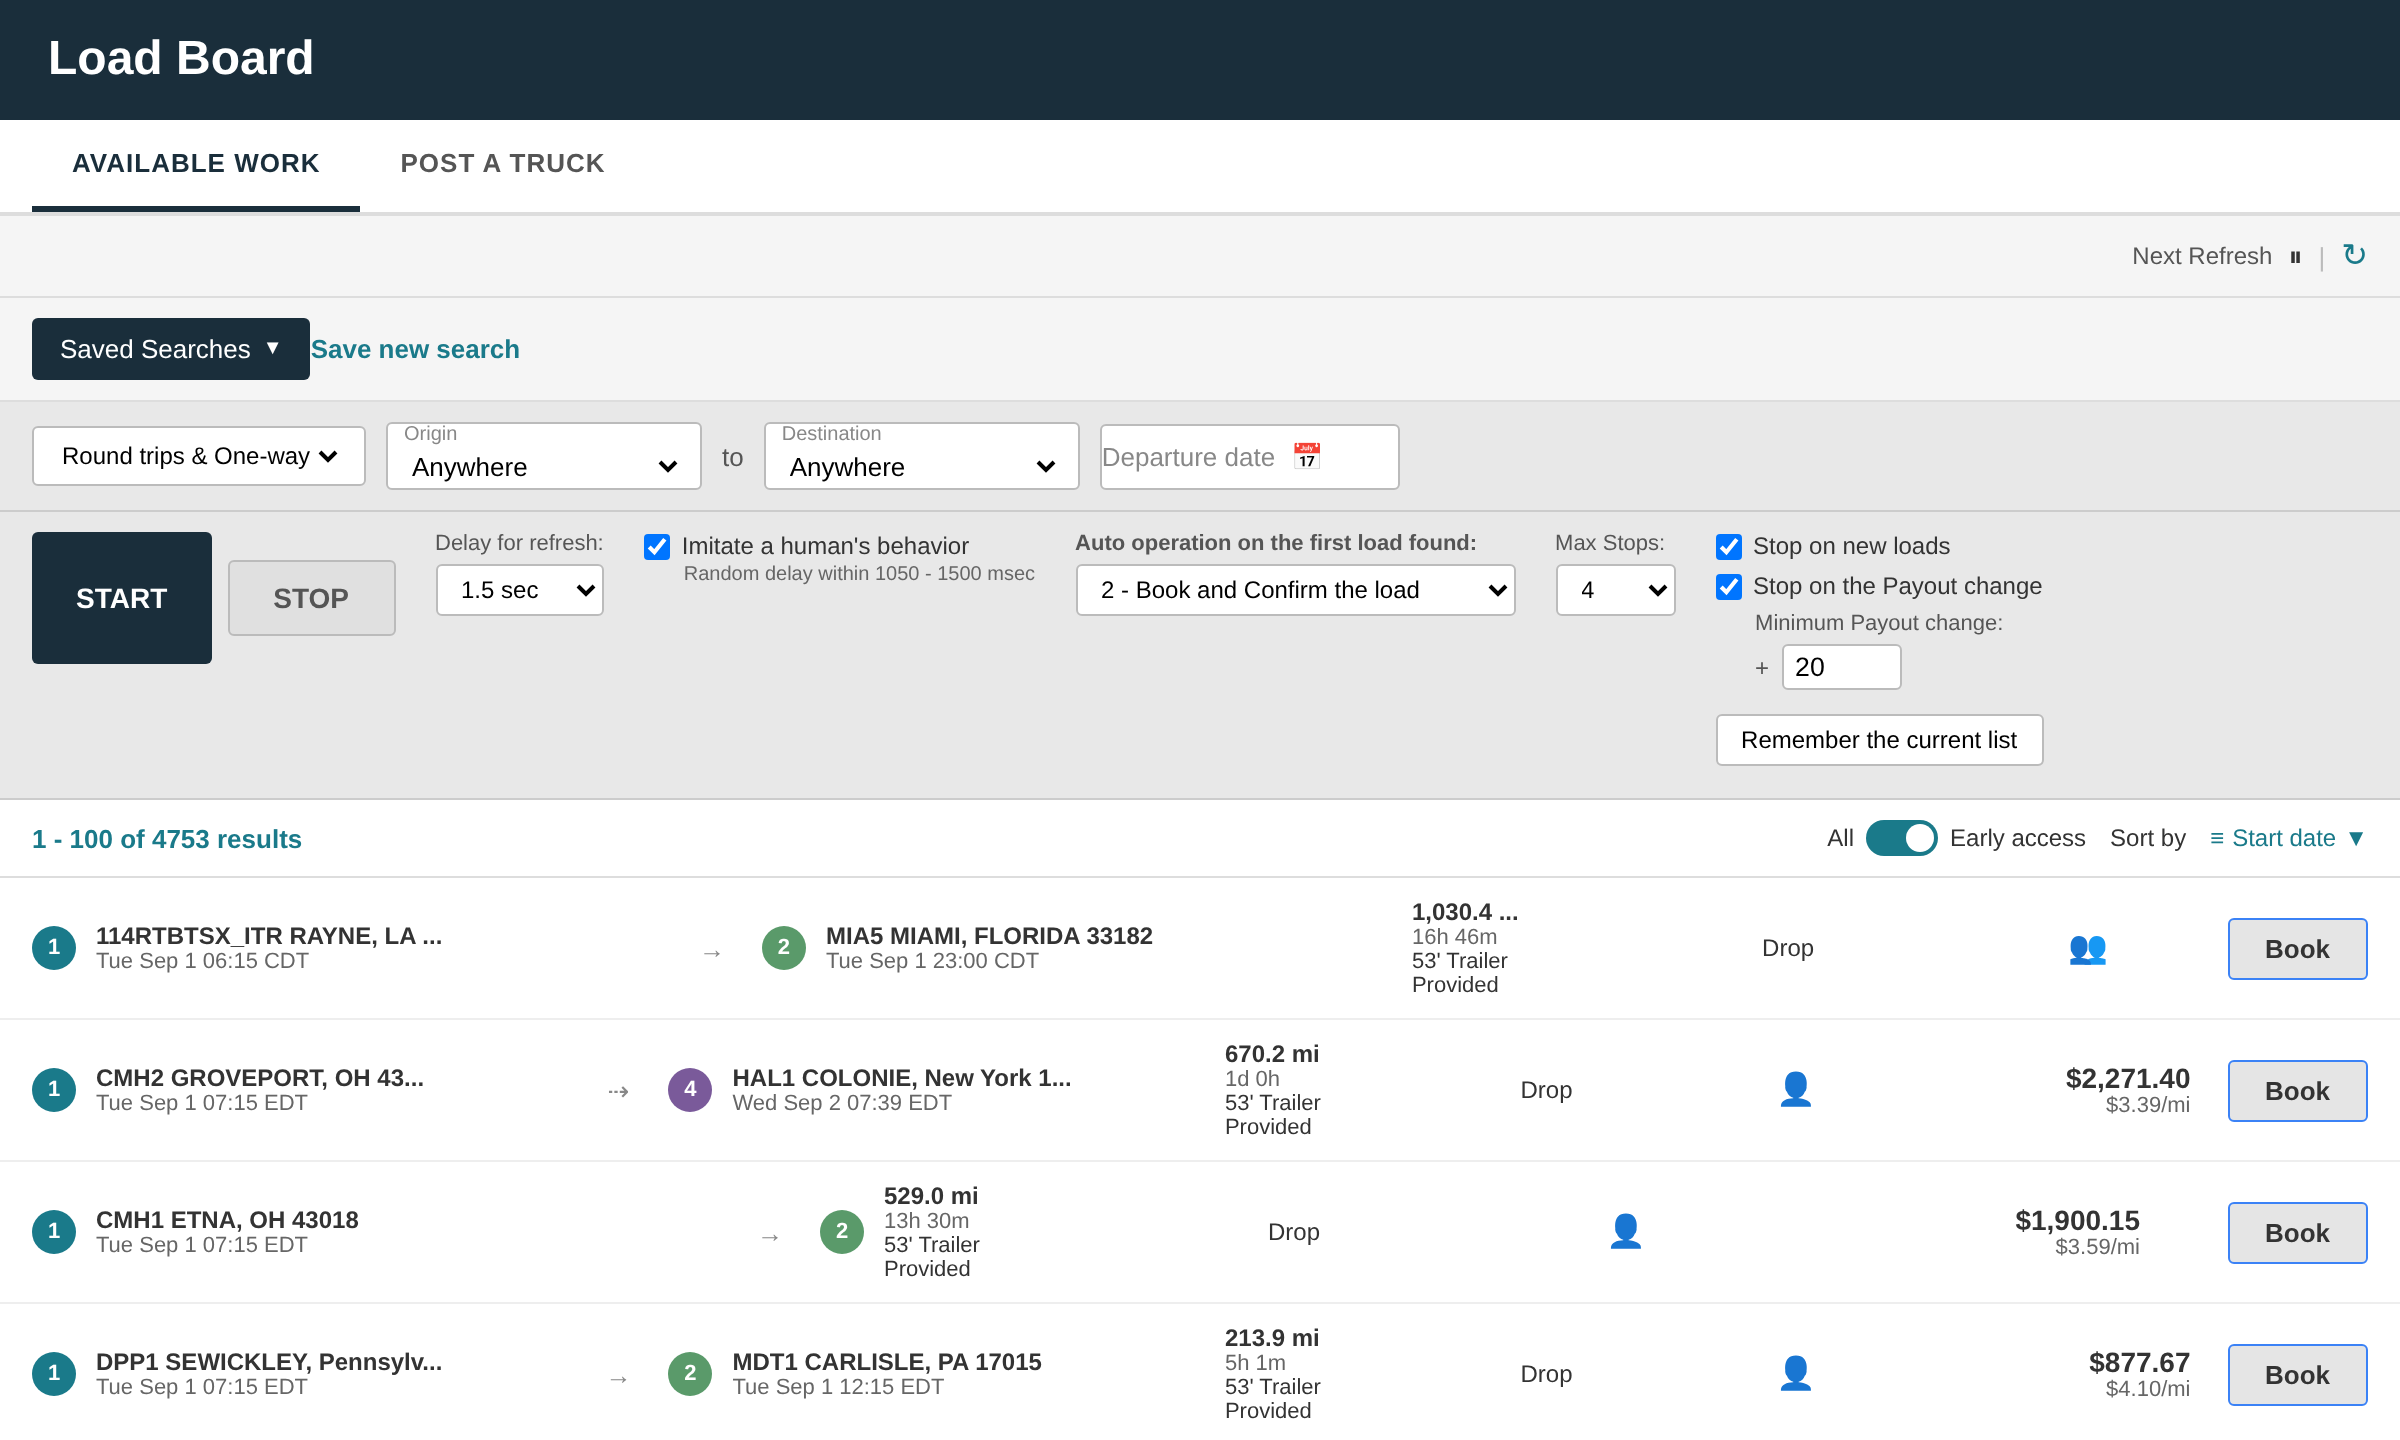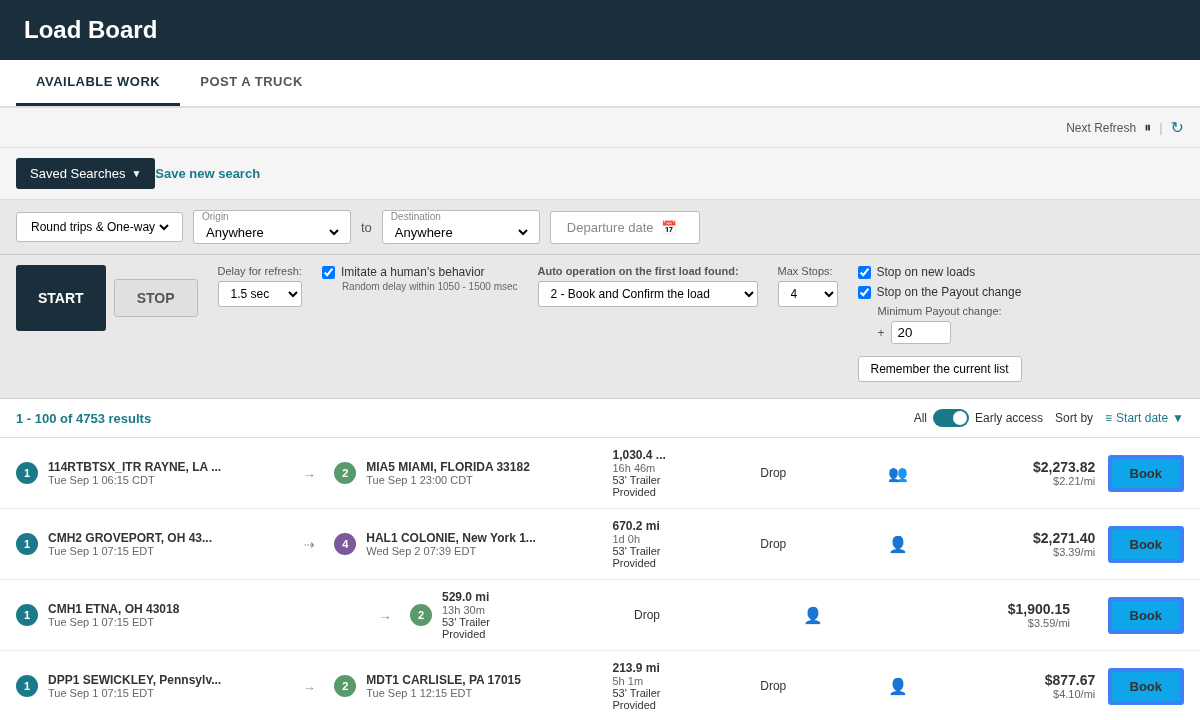--- a/index.html
+++ b/index.html
@@ -26,21 +26,21 @@
     .save-new-link { color: #1a7a8a; text-decoration: none; font-size: 13px; font-weight: 600; cursor: pointer; }
 
     
     .filter-row { background: #e8e8e8; padding: 10px 16px; display: flex; align-items: center; gap: 10px; border-bottom: 1px solid #ccc; }
     .filter-select { background: white; border: 1px solid #bbb; padding: 6px 10px; font-size: 12px; border-radius: 3px; cursor: pointer; display: flex; align-items: center; gap: 4px; }
     .filter-select select { border: none; outline: none; background: transparent; font-size: 12px; cursor: pointer; }
     .filter-dropdown { background: white; border: 1px solid #bbb; padding: 0 8px; border-radius: 3px; display: flex; flex-direction: column; }
     .filter-dropdown label { font-size: 10px; color: #888; }
     .filter-dropdown select { border: none; outline: none; background: transparent; font-size: 13px; padding: 2px 0; min-width: 140px; cursor: pointer; }
     .to-label { color: #555; font-size: 13px; }
-    .date-btn { background: white; border: 1px solid #bbb; padding: 8px 16px; border-radius: 3px; display: flex; align-items: center; gap: 8px; font-size: 13px; color: #888; cursor: pointer; min-width: 150px; }
+    .date-btn { background: white; border: 1px solid #bbb; padding: 8px 0; border-radius: 3px; display: flex; align-items: center; gap: 8px; font-size: 13px; color: #888; cursor: pointer; min-width: 150px; }
 
     
     .controls-row { background: #e8e8e8; padding: 10px 16px 16px; display: flex; align-items: flex-start; gap: 20px; border-bottom: 1px solid #ccc; flex-wrap: wrap; }
     .btn-start { background: #1a2e3b; color: white; border: none; padding: 25px 22px; font-size: 14px; font-weight: 700; border-radius: 3px; cursor: pointer; }
     .btn-stop { background: #e0e0e0; color: #555; border: 1px solid #bbb; padding: 10px 22px; font-size: 14px; font-weight: 700; border-radius: 3px; cursor: pointer; }
     .control-group { display: flex; flex-direction: column; gap: 4px; }
     .control-group label { font-size: 11px; color: #555; }
     .control-group select { border: 1px solid #bbb; background: white; padding: 4px 8px; font-size: 12px; border-radius: 3px; cursor: pointer; }
     .checkbox-group { display: flex; align-items: center; gap: 6px; font-size: 12px; }
     .checkbox-group input[type="checkbox"] { cursor: pointer; }
@@ -70,21 +70,21 @@
     .loc-time { font-size: 11px; color: #666; }
     .miles-col { flex: 0.7; font-size: 12px; }
     .miles-main { font-weight: 600; }
     .miles-sub { font-size: 11px; color: #666; }
     .drop-col { flex: 0.5; font-size: 12px; color: #333; }
     .team-col { flex: 0.3; text-align: center; font-size: 16px; color: #555; }
     .price-col { flex: 0.8; text-align: right; }
     .price-main { font-weight: 700; font-size: 14px; color: #333; }
     .price-per { font-size: 11px; color: #666; }
     .book-col { flex: 0.4; text-align: right; }
-    .book-btn { background: #0ea5e9; border: 4px solid #3b82f6; padding: 7px 18px; font-size: 13px; font-weight: 600; border-radius: 3px; cursor: pointer; color: #333; }
+    .book-btn { background: #e5e5e5; border: 1px solid #3b82f6; padding: 7px 18px; font-size: 13px; font-weight: 600; border-radius: 3px; cursor: pointer; color: #333; }
     .trailer-info { font-size: 11px; }
     .trailer-provided { color: #333; }
   </style>
 </head>
 <body>
 
 <div class="header">
   <h1>Load Board</h1>
 </div>
 
@@ -230,24 +230,20 @@
       <div class="loc-name">MIA5 MIAMI, FLORIDA 33182</div>
       <div class="loc-time">Tue Sep 1 23:00 CDT</div>
     </div>
     <div class="miles-col">
       <div class="miles-main">1,030.4 ...</div>
       <div class="miles-sub">16h 46m</div>
       <div class="trailer-info trailer-provided">53' Trailer<br>Provided</div>
     </div>
     <div class="drop-col">Drop</div>
     <div class="team-col">👥</div>
-    <div class="price-col">
-      <div class="price-main">$2,273.82</div>
-      <div class="price-per">$2.21/mi</div>
-    </div>
     <div class="book-col">
       <button class="book-btn">Book</button>
     </div>
   </div>
     <div class="load-row">
     <div class="stop-badge" style="background:#1a7a8a;">1</div>
     <div class="origin-col">
       <div class="loc-name">CMH2 GROVEPORT, OH 43...</div>
       <div class="loc-time">Tue Sep 1 07:15 EDT</div>
     </div>

